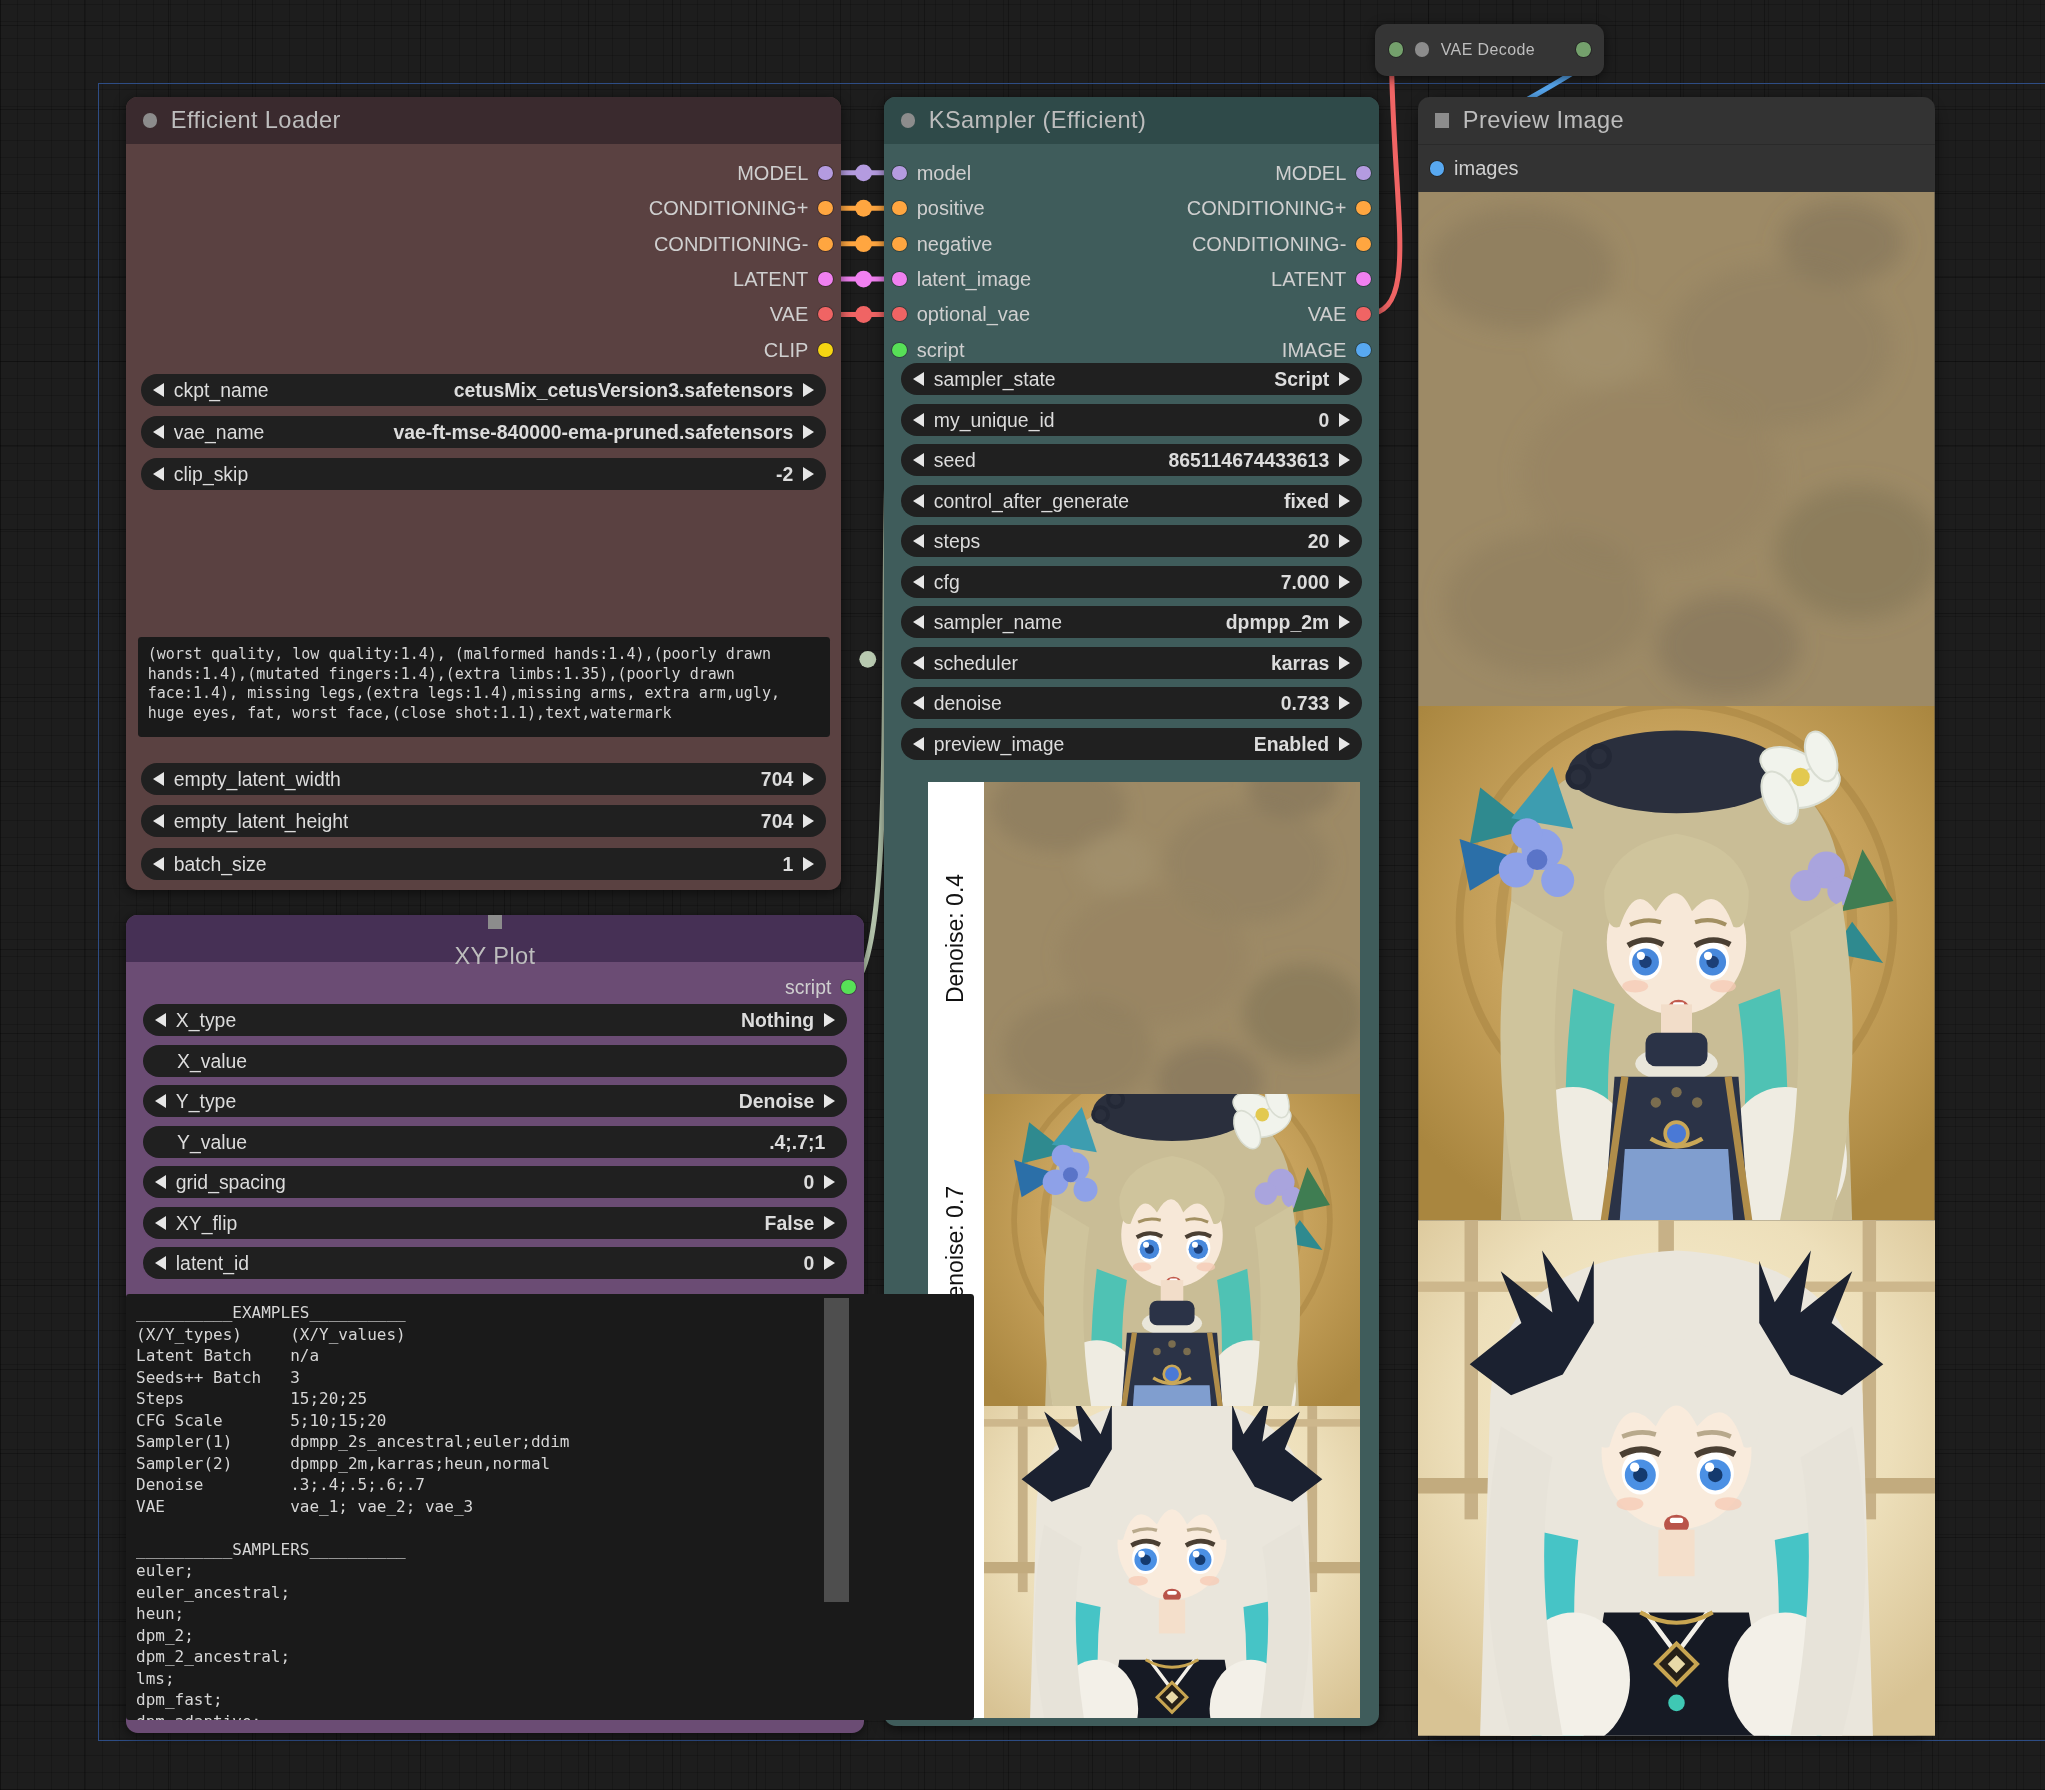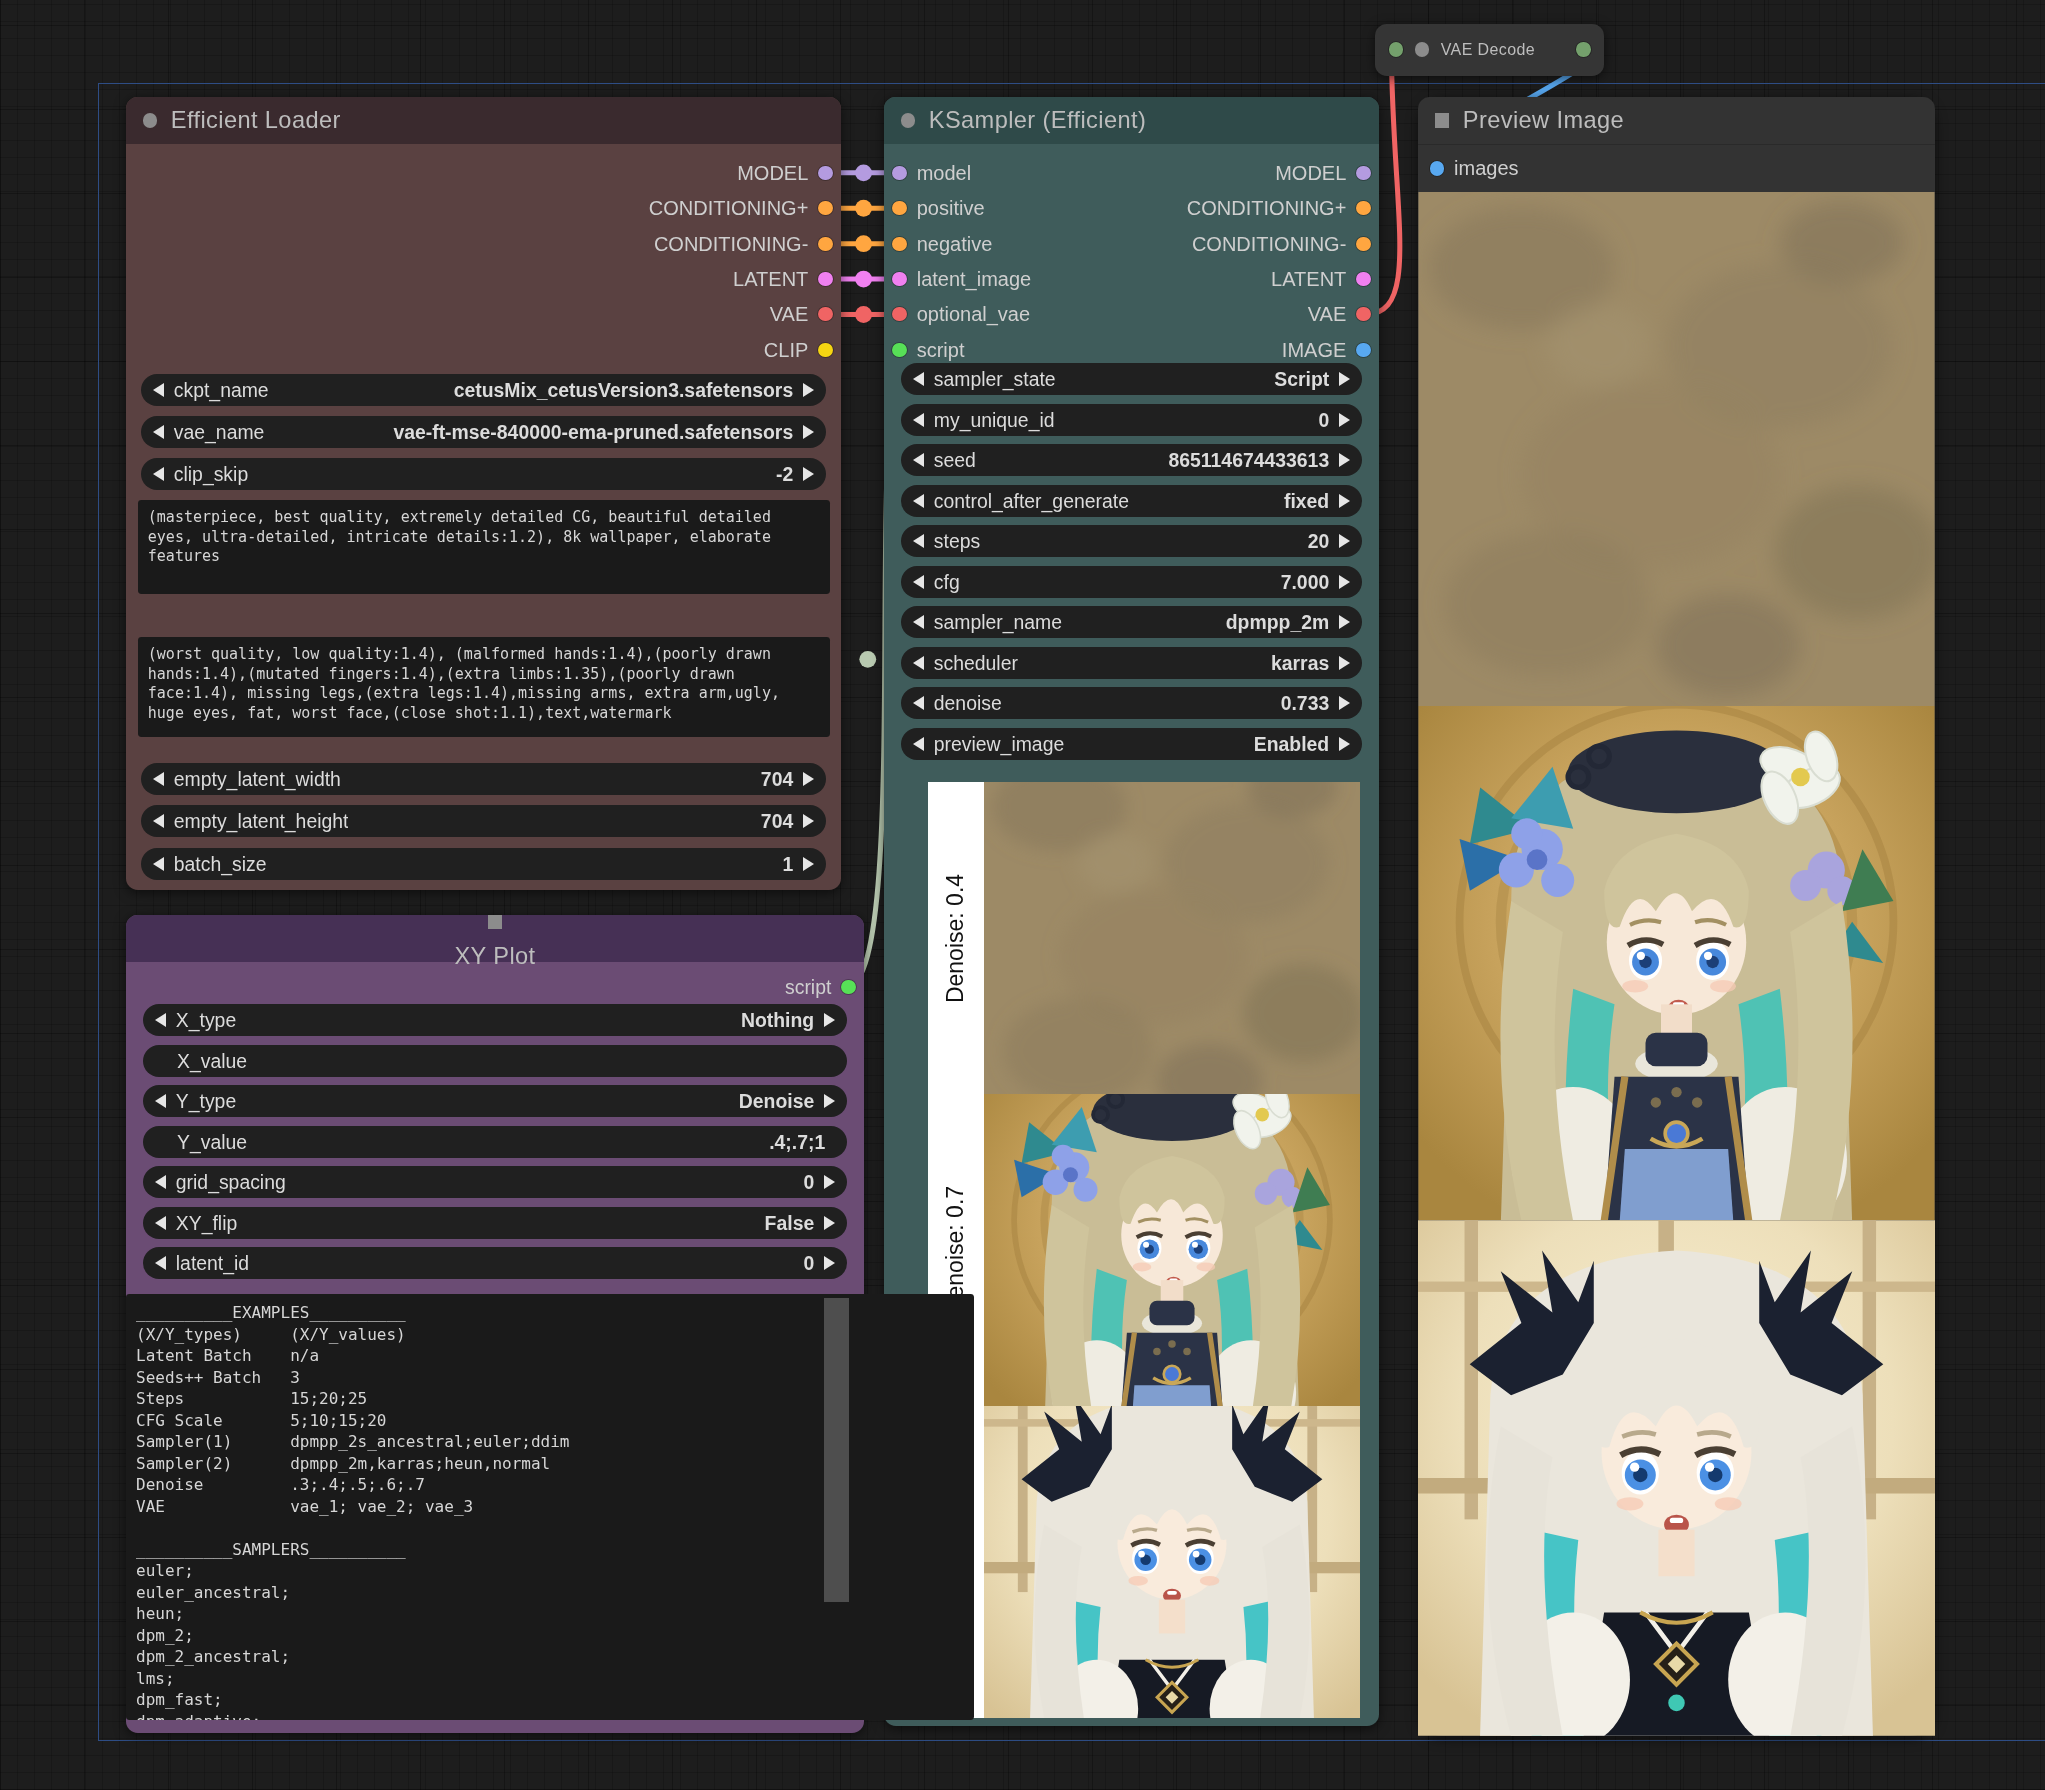--- a/index.html
+++ b/index.html
@@ -281,21 +281,20 @@
       <span class="w-value">vae-ft-mse-840000-ema-pruned.safetensors</span>
       <span class="arr right"></span>
     </div>
     <div class="widget" style="left:15px;top:361px;width:685px">
       <span class="arr left"></span>
       <span class="w-label">clip_skip</span>
       <span class="w-value">-2</span>
       <span class="arr right"></span>
     </div>
 
-    <div class="ta" style="left:11.8px;top:403px;width:692px;height:94px">(masterpiece, best quality, extremely detailed CG, beautiful detailed eyes, ultra-detailed, intricate details:1.2), 8k wallpaper, elaborate features</div>
     <div class="ta" style="left:11.8px;top:540px;width:692px;height:100px">(worst quality, low quality:1.4), (malformed hands:1.4),(poorly drawn hands:1.4),(mutated fingers:1.4),(extra limbs:1.35),(poorly drawn face:1.4), missing legs,(extra legs:1.4),missing arms, extra arm,ugly, huge eyes, fat, worst face,(close shot:1.1),text,watermark</div>
 
     <div class="widget" style="left:15px;top:666px;width:685px">
       <span class="arr left"></span>
       <span class="w-label">empty_latent_width</span>
       <span class="w-value">704</span>
       <span class="arr right"></span>
     </div>
     <div class="widget" style="left:15px;top:708px;width:685px">
       <span class="arr left"></span>

